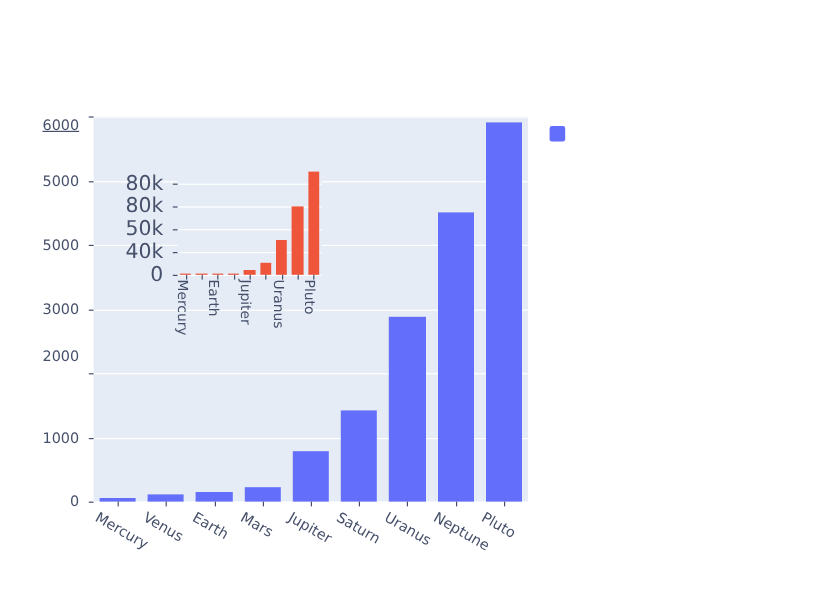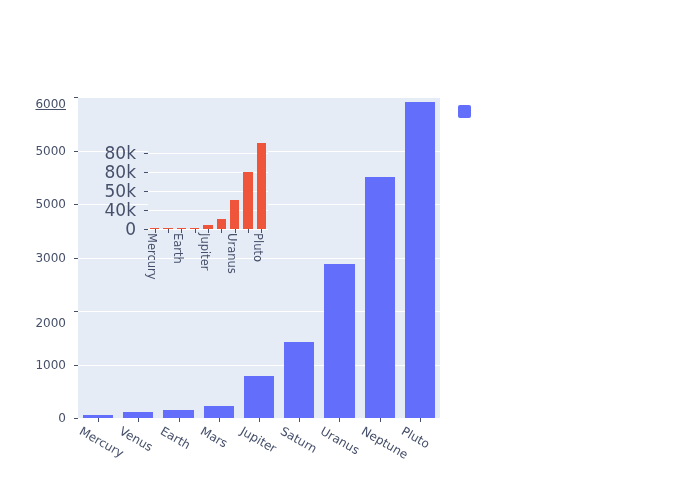--- a/index.html
+++ b/index.html
@@ -112,21 +112,21 @@
         <div class="gridline" style="top: 160.5px;"></div>
         <div class="gridline" style="top: 107px;"></div>
         <div class="gridline" style="top: 53.5px;"></div>
         <div class="gridline" style="top: 0px;"></div>
       </div>
   </div>
 
   <div class="y-axis-labels" id="main-y-labels">
       <span style="top: 418px;">0</span>
       <span style="top: 364.5px;">1000</span>
-      <span style="top: 323px;">2000</span>
+      <span style="top: 297px;">2000</span>
       <span style="top: 257.5px; margin-left: 32px;">3000</span>
       <span style="top: 204px;">5000</span>
       <span style="top: 150.5px;">5000</span>
       <span style="top: 104px; text-decoration: underline;">6000</span>
     </div>
   <div id="main-y-ticks">
       <div class="ytick-mark" style="top: 418px;"></div>
       <div class="ytick-mark" style="top: 364.5px;"></div>
       <div class="ytick-mark" style="top: 311px;"></div>
       <div class="ytick-mark" style="top: 257.5px;"></div>

